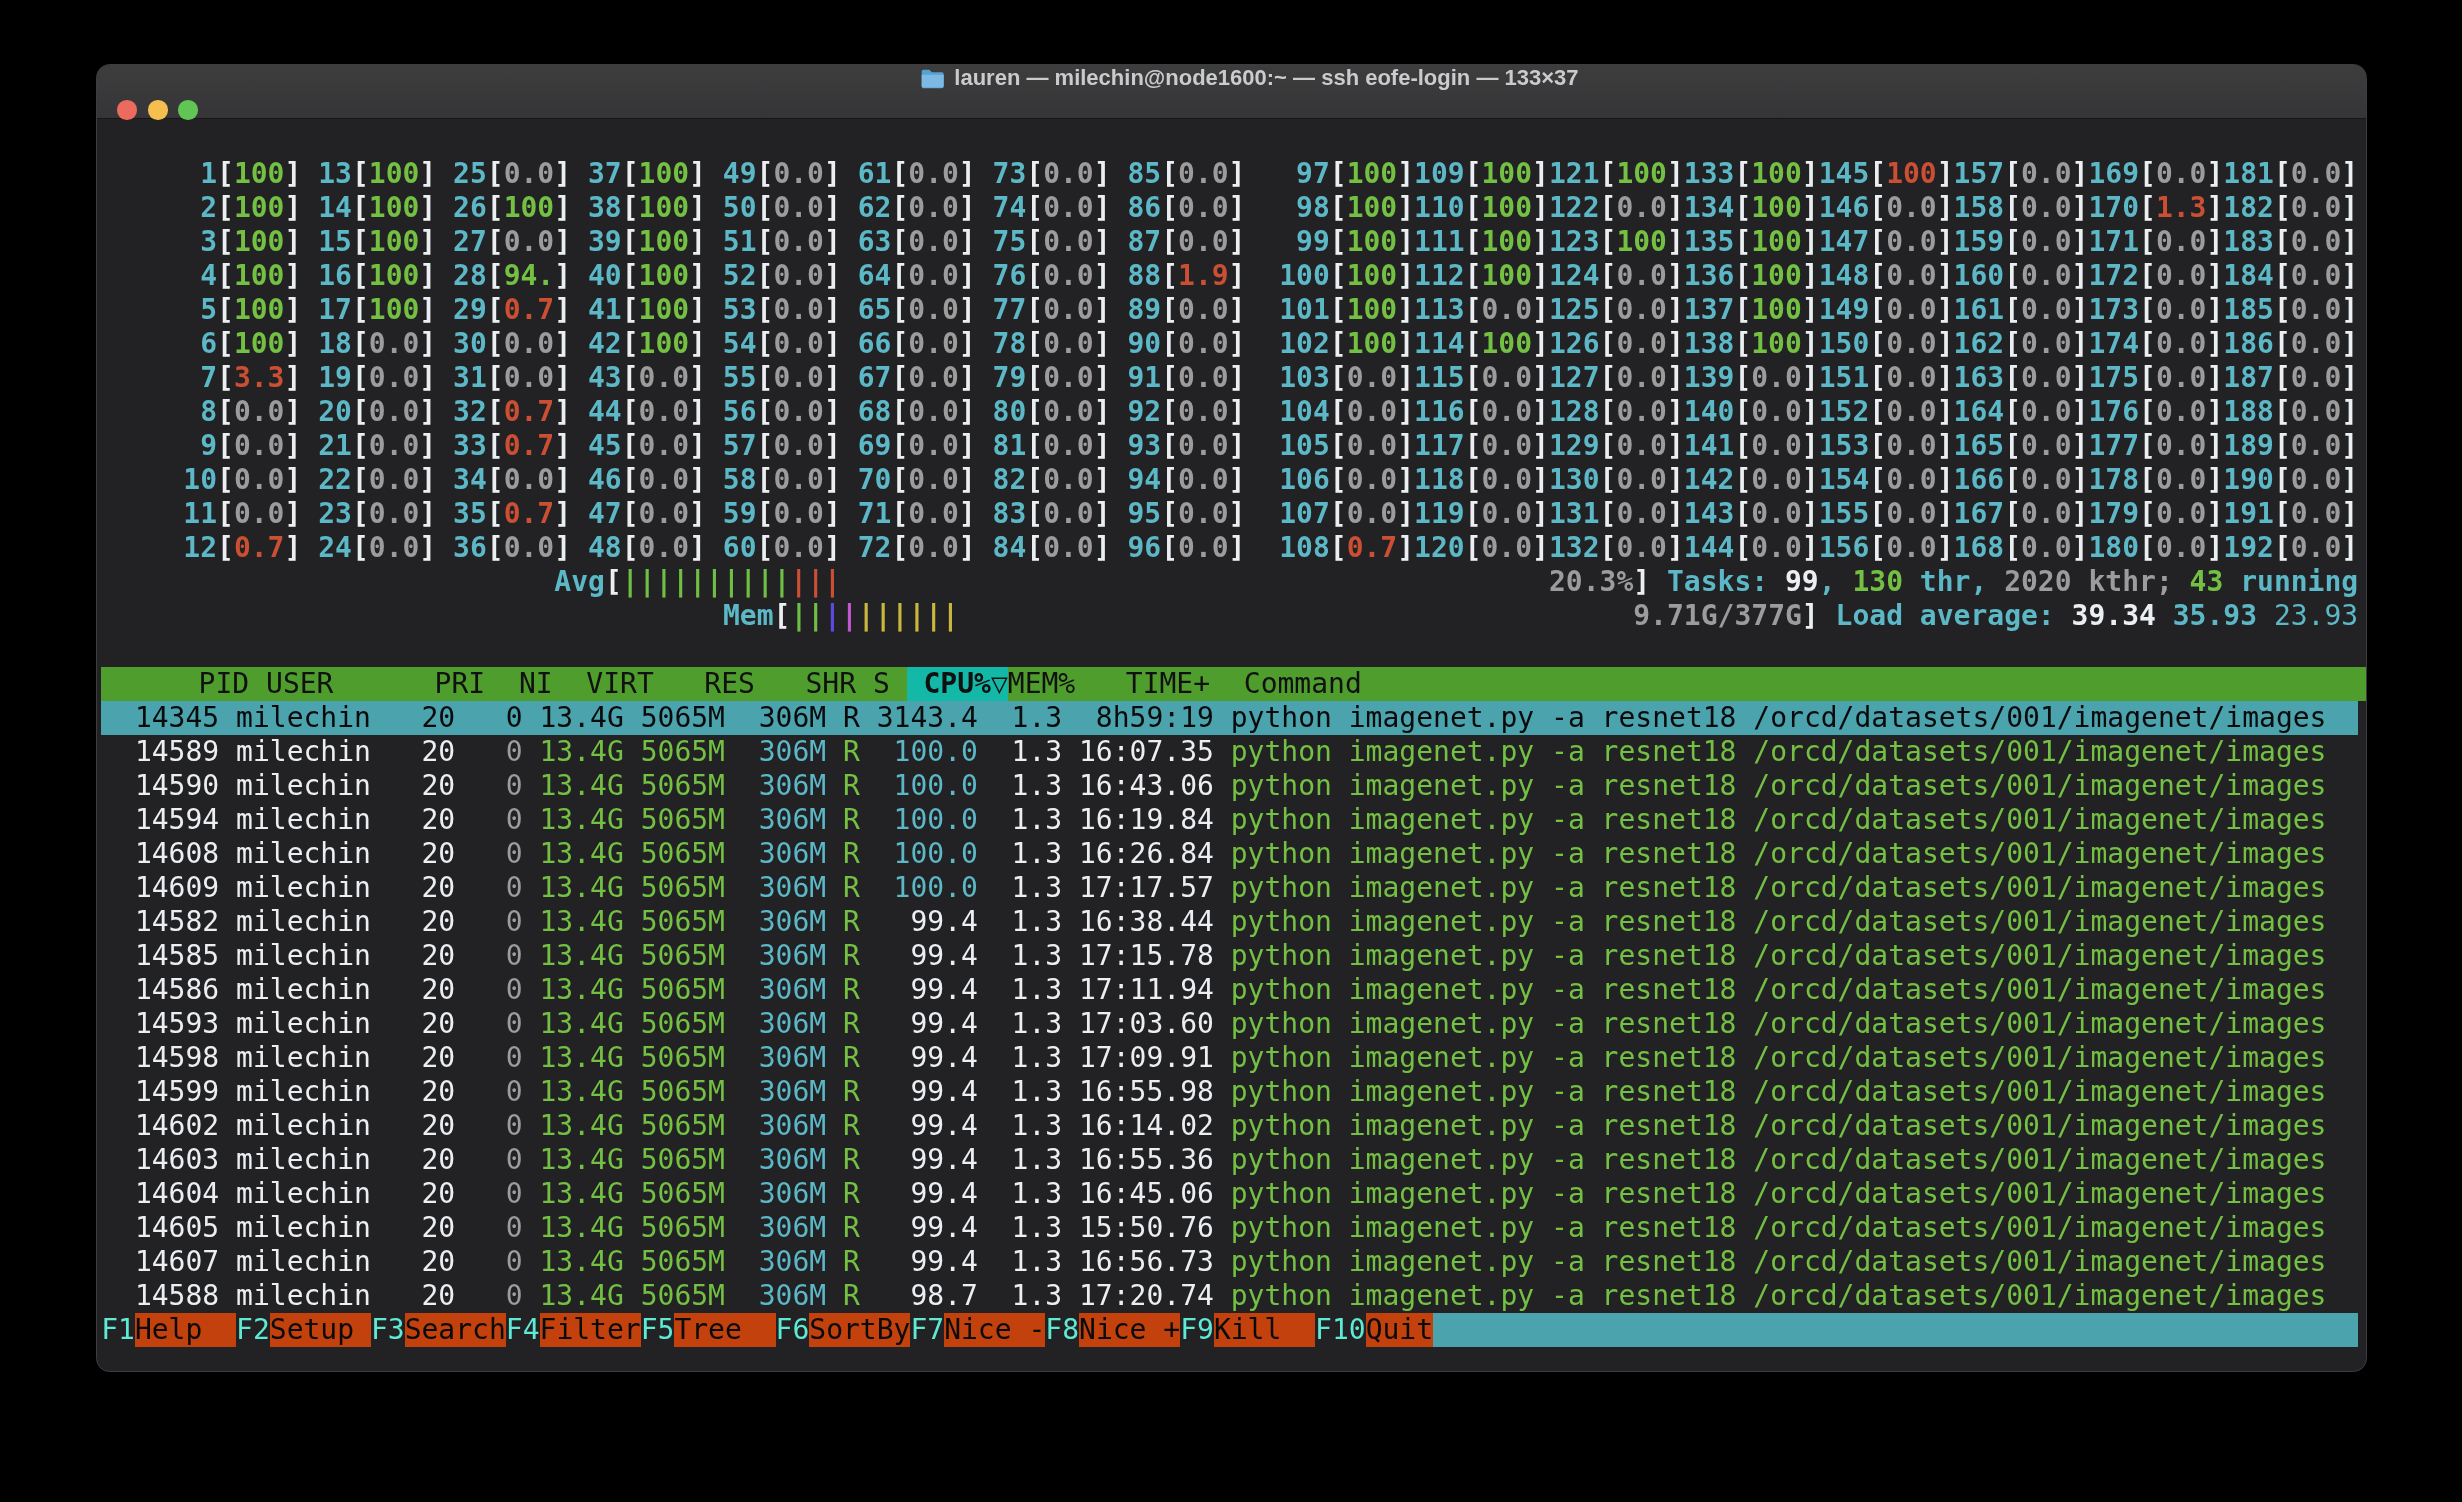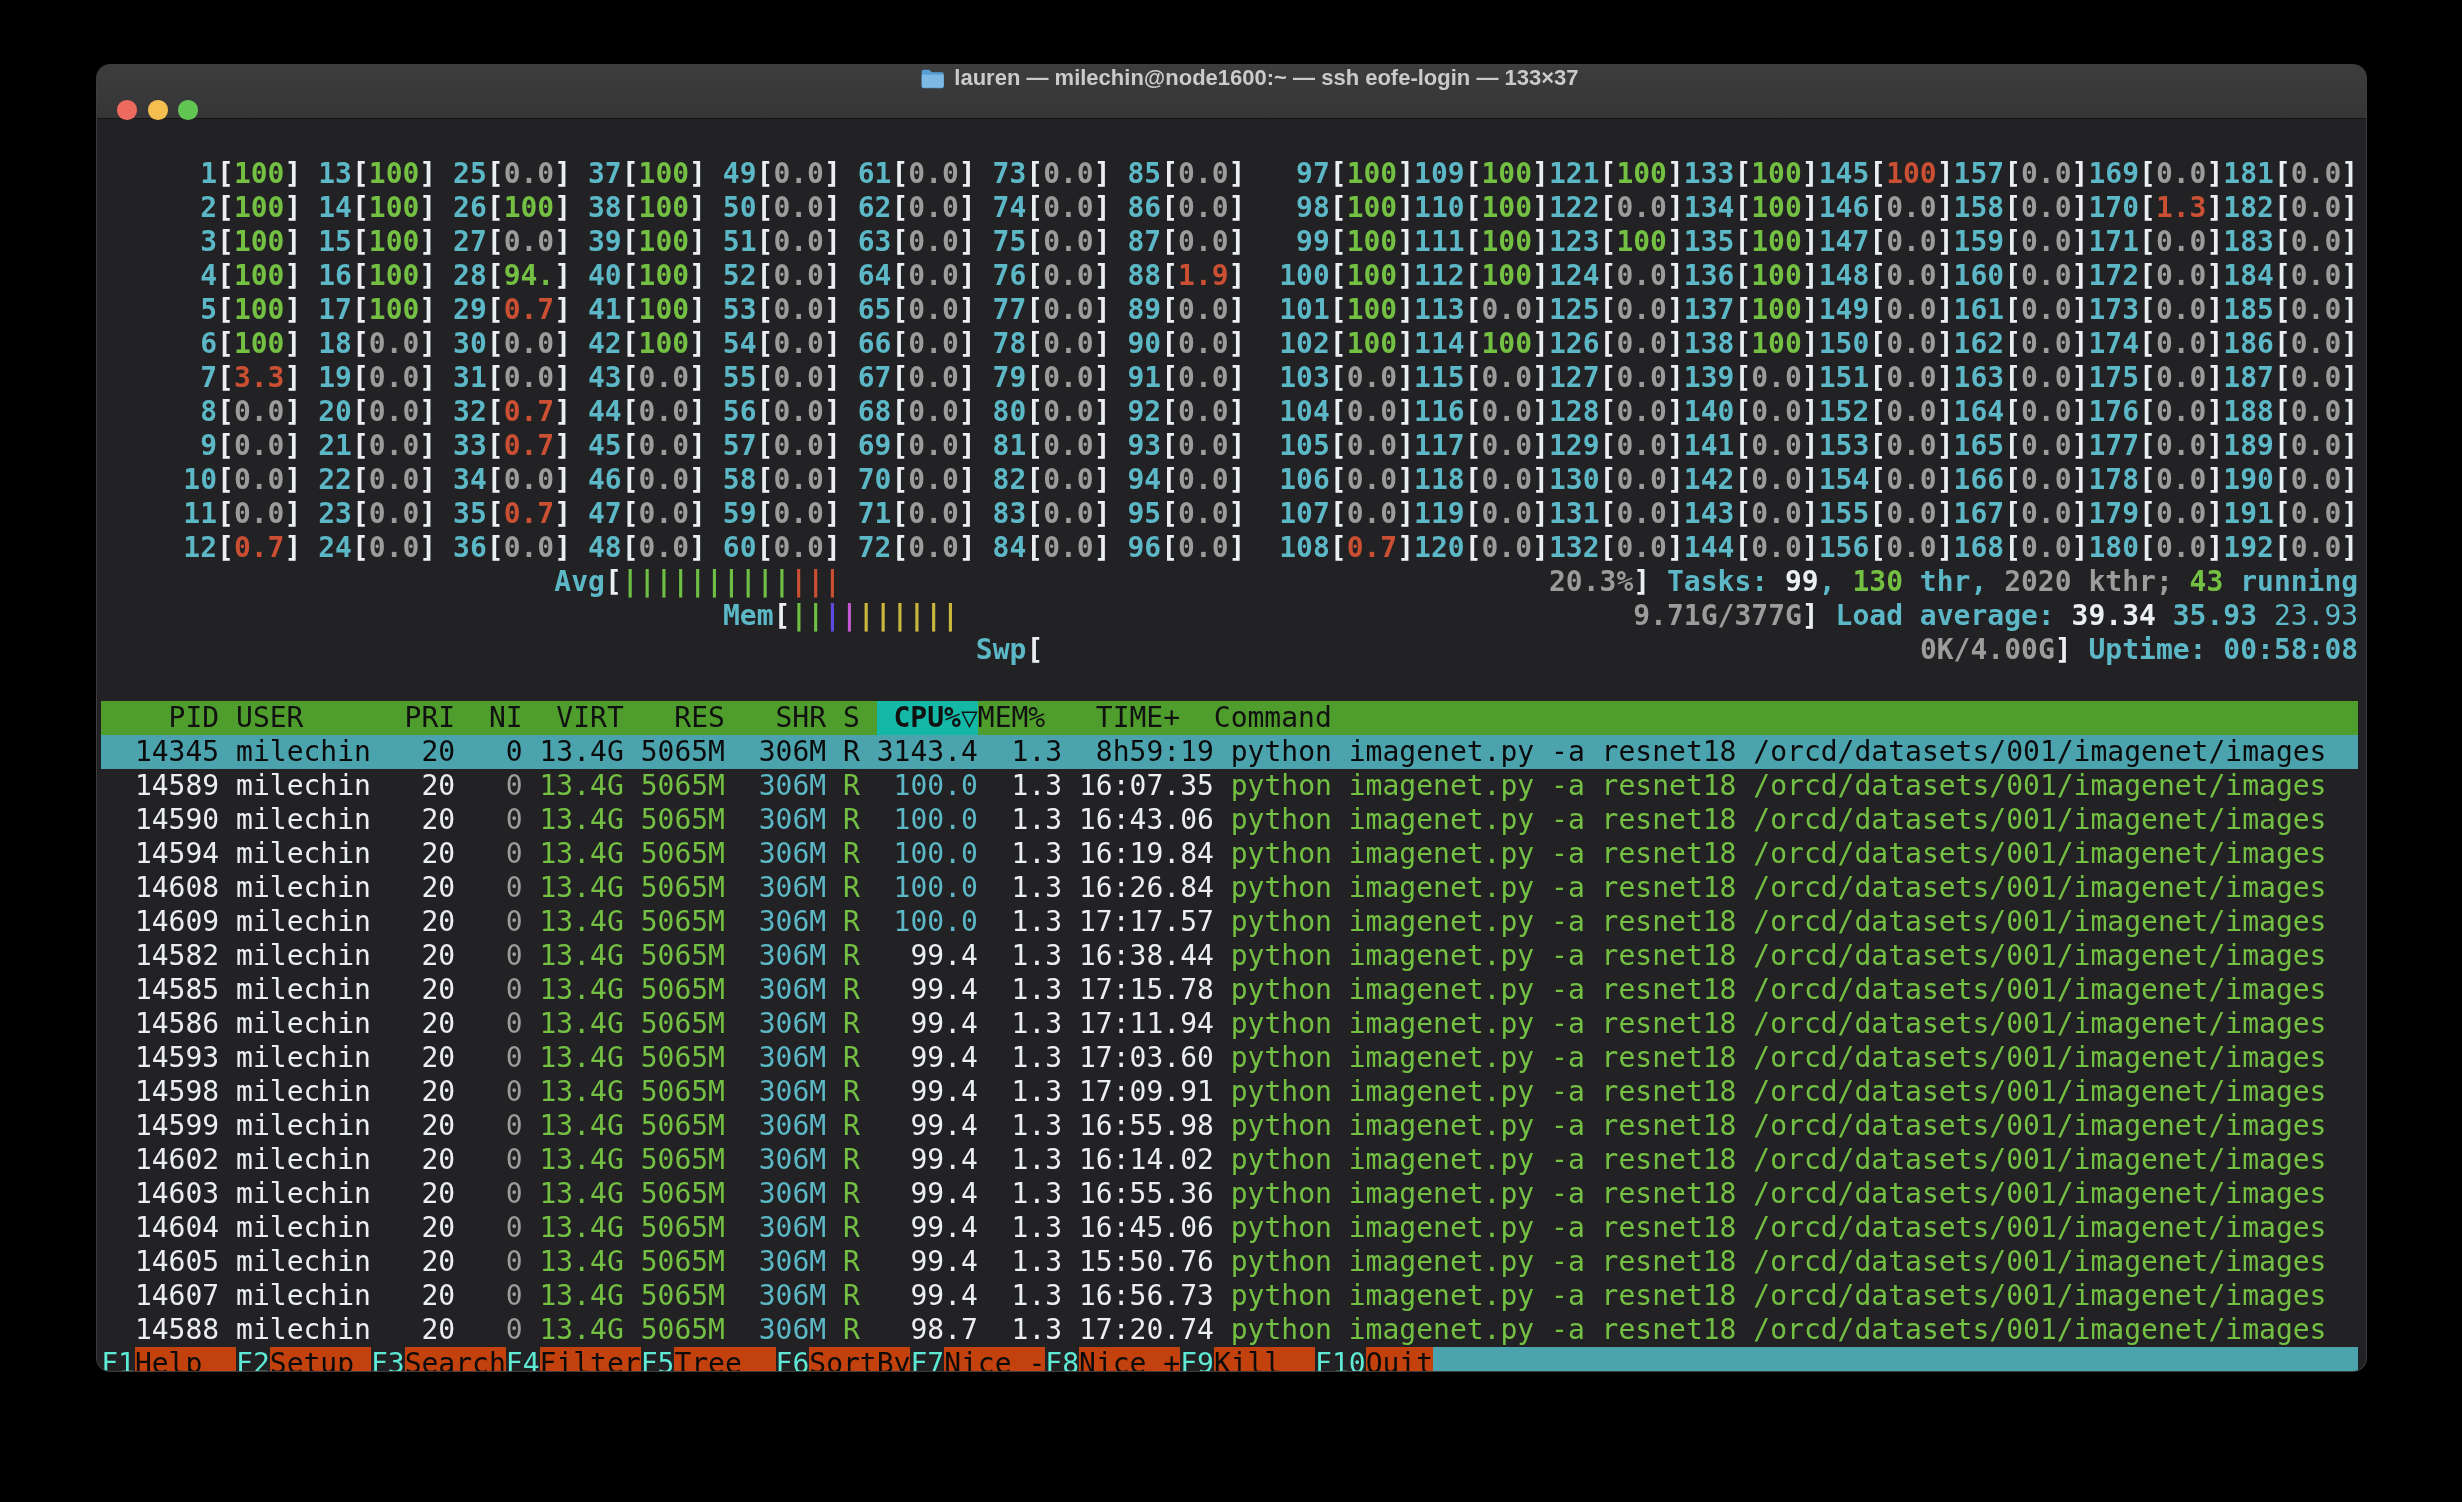--- a/index.html
+++ b/index.html
@@ -35,21 +35,21 @@
   .c-green{color:#74c043;}
   .c-gray{color:#9c9c9c;}
   .c-red{color:#cb4f32;}
   .c-white{color:#eceff1;}
   .bar-g{color:#6fbf44;}
   .bar-b{color:#5b4be0;}
   .bar-m{color:#c257cf;}
   .bar-y{color:#c9b83d;}
   .bar-r{color:#cb4f32;}
   .meters{font-weight:bold;text-align:right;}
-  .hdr{background:#4f9e2d;color:#111;}
+  .hdr{background:#4f9e2d;color:#111;padding-left:30px;}
   .hdr .sortcol{background:#14b8a6;font-weight:bold;}
   .hdr .fill{flex:1;background:#4f9e2d;}
   .row-sel{background:#4ba3ae;}
   .row-sel span{color:#0b0b0b !important;}
   .row-sel .fill{flex:1;background:#4ba3ae;}
   .fnbar .fnkey{color:#5eead4;}
   .fnbar .fnlabel{background:#c2410c;color:#0b0b0b;}
   .fnbar .fill{flex:1;background:#4ba3ae;}
 </style>
 </head>
@@ -77,21 +77,20 @@
         <div class="trow meters"><span>  </span><span class="c-cyan">  7</span><span class="c-white">[</span><span class="c-red">3.3</span><span class="c-white">]</span><span class="c-cyan"> 19</span><span class="c-white">[</span><span class="c-gray">0.0</span><span class="c-white">]</span><span class="c-cyan"> 31</span><span class="c-white">[</span><span class="c-gray">0.0</span><span class="c-white">]</span><span class="c-cyan"> 43</span><span class="c-white">[</span><span class="c-gray">0.0</span><span class="c-white">]</span><span class="c-cyan"> 55</span><span class="c-white">[</span><span class="c-gray">0.0</span><span class="c-white">]</span><span class="c-cyan"> 67</span><span class="c-white">[</span><span class="c-gray">0.0</span><span class="c-white">]</span><span class="c-cyan"> 79</span><span class="c-white">[</span><span class="c-gray">0.0</span><span class="c-white">]</span><span class="c-cyan"> 91</span><span class="c-white">[</span><span class="c-gray">0.0</span><span class="c-white">]</span><span>  </span><span class="c-cyan">103</span><span class="c-white">[</span><span class="c-gray">0.0</span><span class="c-white">]</span><span class="c-cyan">115</span><span class="c-white">[</span><span class="c-gray">0.0</span><span class="c-white">]</span><span class="c-cyan">127</span><span class="c-white">[</span><span class="c-gray">0.0</span><span class="c-white">]</span><span class="c-cyan">139</span><span class="c-white">[</span><span class="c-gray">0.0</span><span class="c-white">]</span><span class="c-cyan">151</span><span class="c-white">[</span><span class="c-gray">0.0</span><span class="c-white">]</span><span class="c-cyan">163</span><span class="c-white">[</span><span class="c-gray">0.0</span><span class="c-white">]</span><span class="c-cyan">175</span><span class="c-white">[</span><span class="c-gray">0.0</span><span class="c-white">]</span><span class="c-cyan">187</span><span class="c-white">[</span><span class="c-gray">0.0</span><span class="c-white">]</span></div>
         <div class="trow meters"><span>  </span><span class="c-cyan">  8</span><span class="c-white">[</span><span class="c-gray">0.0</span><span class="c-white">]</span><span class="c-cyan"> 20</span><span class="c-white">[</span><span class="c-gray">0.0</span><span class="c-white">]</span><span class="c-cyan"> 32</span><span class="c-white">[</span><span class="c-red">0.7</span><span class="c-white">]</span><span class="c-cyan"> 44</span><span class="c-white">[</span><span class="c-gray">0.0</span><span class="c-white">]</span><span class="c-cyan"> 56</span><span class="c-white">[</span><span class="c-gray">0.0</span><span class="c-white">]</span><span class="c-cyan"> 68</span><span class="c-white">[</span><span class="c-gray">0.0</span><span class="c-white">]</span><span class="c-cyan"> 80</span><span class="c-white">[</span><span class="c-gray">0.0</span><span class="c-white">]</span><span class="c-cyan"> 92</span><span class="c-white">[</span><span class="c-gray">0.0</span><span class="c-white">]</span><span>  </span><span class="c-cyan">104</span><span class="c-white">[</span><span class="c-gray">0.0</span><span class="c-white">]</span><span class="c-cyan">116</span><span class="c-white">[</span><span class="c-gray">0.0</span><span class="c-white">]</span><span class="c-cyan">128</span><span class="c-white">[</span><span class="c-gray">0.0</span><span class="c-white">]</span><span class="c-cyan">140</span><span class="c-white">[</span><span class="c-gray">0.0</span><span class="c-white">]</span><span class="c-cyan">152</span><span class="c-white">[</span><span class="c-gray">0.0</span><span class="c-white">]</span><span class="c-cyan">164</span><span class="c-white">[</span><span class="c-gray">0.0</span><span class="c-white">]</span><span class="c-cyan">176</span><span class="c-white">[</span><span class="c-gray">0.0</span><span class="c-white">]</span><span class="c-cyan">188</span><span class="c-white">[</span><span class="c-gray">0.0</span><span class="c-white">]</span></div>
         <div class="trow meters"><span>  </span><span class="c-cyan">  9</span><span class="c-white">[</span><span class="c-gray">0.0</span><span class="c-white">]</span><span class="c-cyan"> 21</span><span class="c-white">[</span><span class="c-gray">0.0</span><span class="c-white">]</span><span class="c-cyan"> 33</span><span class="c-white">[</span><span class="c-red">0.7</span><span class="c-white">]</span><span class="c-cyan"> 45</span><span class="c-white">[</span><span class="c-gray">0.0</span><span class="c-white">]</span><span class="c-cyan"> 57</span><span class="c-white">[</span><span class="c-gray">0.0</span><span class="c-white">]</span><span class="c-cyan"> 69</span><span class="c-white">[</span><span class="c-gray">0.0</span><span class="c-white">]</span><span class="c-cyan"> 81</span><span class="c-white">[</span><span class="c-gray">0.0</span><span class="c-white">]</span><span class="c-cyan"> 93</span><span class="c-white">[</span><span class="c-gray">0.0</span><span class="c-white">]</span><span>  </span><span class="c-cyan">105</span><span class="c-white">[</span><span class="c-gray">0.0</span><span class="c-white">]</span><span class="c-cyan">117</span><span class="c-white">[</span><span class="c-gray">0.0</span><span class="c-white">]</span><span class="c-cyan">129</span><span class="c-white">[</span><span class="c-gray">0.0</span><span class="c-white">]</span><span class="c-cyan">141</span><span class="c-white">[</span><span class="c-gray">0.0</span><span class="c-white">]</span><span class="c-cyan">153</span><span class="c-white">[</span><span class="c-gray">0.0</span><span class="c-white">]</span><span class="c-cyan">165</span><span class="c-white">[</span><span class="c-gray">0.0</span><span class="c-white">]</span><span class="c-cyan">177</span><span class="c-white">[</span><span class="c-gray">0.0</span><span class="c-white">]</span><span class="c-cyan">189</span><span class="c-white">[</span><span class="c-gray">0.0</span><span class="c-white">]</span></div>
         <div class="trow meters"><span>  </span><span class="c-cyan"> 10</span><span class="c-white">[</span><span class="c-gray">0.0</span><span class="c-white">]</span><span class="c-cyan"> 22</span><span class="c-white">[</span><span class="c-gray">0.0</span><span class="c-white">]</span><span class="c-cyan"> 34</span><span class="c-white">[</span><span class="c-gray">0.0</span><span class="c-white">]</span><span class="c-cyan"> 46</span><span class="c-white">[</span><span class="c-gray">0.0</span><span class="c-white">]</span><span class="c-cyan"> 58</span><span class="c-white">[</span><span class="c-gray">0.0</span><span class="c-white">]</span><span class="c-cyan"> 70</span><span class="c-white">[</span><span class="c-gray">0.0</span><span class="c-white">]</span><span class="c-cyan"> 82</span><span class="c-white">[</span><span class="c-gray">0.0</span><span class="c-white">]</span><span class="c-cyan"> 94</span><span class="c-white">[</span><span class="c-gray">0.0</span><span class="c-white">]</span><span>  </span><span class="c-cyan">106</span><span class="c-white">[</span><span class="c-gray">0.0</span><span class="c-white">]</span><span class="c-cyan">118</span><span class="c-white">[</span><span class="c-gray">0.0</span><span class="c-white">]</span><span class="c-cyan">130</span><span class="c-white">[</span><span class="c-gray">0.0</span><span class="c-white">]</span><span class="c-cyan">142</span><span class="c-white">[</span><span class="c-gray">0.0</span><span class="c-white">]</span><span class="c-cyan">154</span><span class="c-white">[</span><span class="c-gray">0.0</span><span class="c-white">]</span><span class="c-cyan">166</span><span class="c-white">[</span><span class="c-gray">0.0</span><span class="c-white">]</span><span class="c-cyan">178</span><span class="c-white">[</span><span class="c-gray">0.0</span><span class="c-white">]</span><span class="c-cyan">190</span><span class="c-white">[</span><span class="c-gray">0.0</span><span class="c-white">]</span></div>
         <div class="trow meters"><span>  </span><span class="c-cyan"> 11</span><span class="c-white">[</span><span class="c-gray">0.0</span><span class="c-white">]</span><span class="c-cyan"> 23</span><span class="c-white">[</span><span class="c-gray">0.0</span><span class="c-white">]</span><span class="c-cyan"> 35</span><span class="c-white">[</span><span class="c-red">0.7</span><span class="c-white">]</span><span class="c-cyan"> 47</span><span class="c-white">[</span><span class="c-gray">0.0</span><span class="c-white">]</span><span class="c-cyan"> 59</span><span class="c-white">[</span><span class="c-gray">0.0</span><span class="c-white">]</span><span class="c-cyan"> 71</span><span class="c-white">[</span><span class="c-gray">0.0</span><span class="c-white">]</span><span class="c-cyan"> 83</span><span class="c-white">[</span><span class="c-gray">0.0</span><span class="c-white">]</span><span class="c-cyan"> 95</span><span class="c-white">[</span><span class="c-gray">0.0</span><span class="c-white">]</span><span>  </span><span class="c-cyan">107</span><span class="c-white">[</span><span class="c-gray">0.0</span><span class="c-white">]</span><span class="c-cyan">119</span><span class="c-white">[</span><span class="c-gray">0.0</span><span class="c-white">]</span><span class="c-cyan">131</span><span class="c-white">[</span><span class="c-gray">0.0</span><span class="c-white">]</span><span class="c-cyan">143</span><span class="c-white">[</span><span class="c-gray">0.0</span><span class="c-white">]</span><span class="c-cyan">155</span><span class="c-white">[</span><span class="c-gray">0.0</span><span class="c-white">]</span><span class="c-cyan">167</span><span class="c-white">[</span><span class="c-gray">0.0</span><span class="c-white">]</span><span class="c-cyan">179</span><span class="c-white">[</span><span class="c-gray">0.0</span><span class="c-white">]</span><span class="c-cyan">191</span><span class="c-white">[</span><span class="c-gray">0.0</span><span class="c-white">]</span></div>
         <div class="trow meters"><span>  </span><span class="c-cyan"> 12</span><span class="c-white">[</span><span class="c-red">0.7</span><span class="c-white">]</span><span class="c-cyan"> 24</span><span class="c-white">[</span><span class="c-gray">0.0</span><span class="c-white">]</span><span class="c-cyan"> 36</span><span class="c-white">[</span><span class="c-gray">0.0</span><span class="c-white">]</span><span class="c-cyan"> 48</span><span class="c-white">[</span><span class="c-gray">0.0</span><span class="c-white">]</span><span class="c-cyan"> 60</span><span class="c-white">[</span><span class="c-gray">0.0</span><span class="c-white">]</span><span class="c-cyan"> 72</span><span class="c-white">[</span><span class="c-gray">0.0</span><span class="c-white">]</span><span class="c-cyan"> 84</span><span class="c-white">[</span><span class="c-gray">0.0</span><span class="c-white">]</span><span class="c-cyan"> 96</span><span class="c-white">[</span><span class="c-gray">0.0</span><span class="c-white">]</span><span>  </span><span class="c-cyan">108</span><span class="c-white">[</span><span class="c-red">0.7</span><span class="c-white">]</span><span class="c-cyan">120</span><span class="c-white">[</span><span class="c-gray">0.0</span><span class="c-white">]</span><span class="c-cyan">132</span><span class="c-white">[</span><span class="c-gray">0.0</span><span class="c-white">]</span><span class="c-cyan">144</span><span class="c-white">[</span><span class="c-gray">0.0</span><span class="c-white">]</span><span class="c-cyan">156</span><span class="c-white">[</span><span class="c-gray">0.0</span><span class="c-white">]</span><span class="c-cyan">168</span><span class="c-white">[</span><span class="c-gray">0.0</span><span class="c-white">]</span><span class="c-cyan">180</span><span class="c-white">[</span><span class="c-gray">0.0</span><span class="c-white">]</span><span class="c-cyan">192</span><span class="c-white">[</span><span class="c-gray">0.0</span><span class="c-white">]</span></div>
       </div>
     <div id="bar-rows">
         <div class="trow meters"><span>  </span><span class="c-cyan">Avg</span><span class="c-white">[</span><span class="bar-g">||||||||||</span><span class="bar-r">|||</span><span>                                          </span><span class="c-gray">20.3%</span><span class="c-white">]</span><span> </span><span><span class="c-cyan b">Tasks: </span><span class="c-white b">99</span><span class="c-cyan b">, </span><span class="c-green b">130</span><span class="c-cyan b"> thr, </span><span class="c-gray b">2020</span><span class="c-gray b"> kthr; </span><span class="c-green b">43</span><span class="c-cyan b"> running</span></span></div>
         <div class="trow meters"><span>  </span><span class="c-cyan">Mem</span><span class="c-white">[</span><span class="bar-g">||</span><span class="bar-b">|</span><span class="bar-m">|</span><span class="bar-y">||||||</span><span>                                        </span><span class="c-gray">9.71G/377G</span><span class="c-white">]</span><span> </span><span><span class="c-cyan b">Load average: </span><span class="c-white b">39.34</span><span class="c-cyan"> </span><span class="c-cyan b">35.93</span><span class="c-cyan"> </span><span class="c-cyan n">23.93</span></span></div>
-        <div class="trow meters"><span>  </span><span class="c-cyan">Swp</span><span class="c-white">[</span><span>                                                    </span><span class="c-gray">0K/4.00G</span><span class="c-white">]</span><span> </span><span><span class="c-cyan b">Uptime: </span><span class="c-cyan b">00:58:08</span></span></div>
       </div>
     <div class="trow"></div>
     <div class="trow flexrow hdr" id="table-header"><span>    PID USER      PRI  NI  VIRT   RES   SHR S </span><span class="sortcol"> CPU%▽</span><span>MEM%   TIME+  Command</span><span class="fill"></span></div>
     <div id="proc-rows">
         <div class="trow flexrow row-sel"><span>  </span><span class="c-white">14345</span><span> </span><span class="c-white">milechin </span><span class="c-white">  20</span><span class="c-gray">   0</span><span> </span><span class="c-green">13.4G</span><span> </span><span class="c-green">5065M</span><span> </span><span class="c-cyan"> 306M</span><span> </span><span class="c-green">R</span><span> </span><span class="c-white">3143.4</span><span> </span><span class="c-white"> 1.3</span><span> </span><span class="c-white"> 8h59:19</span><span> </span><span class="c-green">python imagenet.py -a resnet18 /orcd/datasets/001/imagenet/images</span><span class="fill"></span></div>
         <div class="trow flexrow"><span>  </span><span class="c-white">14589</span><span> </span><span class="c-white">milechin </span><span class="c-white">  20</span><span class="c-gray">   0</span><span> </span><span class="c-green">13.4G</span><span> </span><span class="c-green">5065M</span><span> </span><span class="c-cyan"> 306M</span><span> </span><span class="c-green">R</span><span> </span><span class="c-cyan"> 100.0</span><span> </span><span class="c-white"> 1.3</span><span> </span><span class="c-white">16:07.35</span><span> </span><span class="c-green">python imagenet.py -a resnet18 /orcd/datasets/001/imagenet/images</span></div>
         <div class="trow flexrow"><span>  </span><span class="c-white">14590</span><span> </span><span class="c-white">milechin </span><span class="c-white">  20</span><span class="c-gray">   0</span><span> </span><span class="c-green">13.4G</span><span> </span><span class="c-green">5065M</span><span> </span><span class="c-cyan"> 306M</span><span> </span><span class="c-green">R</span><span> </span><span class="c-cyan"> 100.0</span><span> </span><span class="c-white"> 1.3</span><span> </span><span class="c-white">16:43.06</span><span> </span><span class="c-green">python imagenet.py -a resnet18 /orcd/datasets/001/imagenet/images</span></div>
         <div class="trow flexrow"><span>  </span><span class="c-white">14594</span><span> </span><span class="c-white">milechin </span><span class="c-white">  20</span><span class="c-gray">   0</span><span> </span><span class="c-green">13.4G</span><span> </span><span class="c-green">5065M</span><span> </span><span class="c-cyan"> 306M</span><span> </span><span class="c-green">R</span><span> </span><span class="c-cyan"> 100.0</span><span> </span><span class="c-white"> 1.3</span><span> </span><span class="c-white">16:19.84</span><span> </span><span class="c-green">python imagenet.py -a resnet18 /orcd/datasets/001/imagenet/images</span></div>
         <div class="trow flexrow"><span>  </span><span class="c-white">14608</span><span> </span><span class="c-white">milechin </span><span class="c-white">  20</span><span class="c-gray">   0</span><span> </span><span class="c-green">13.4G</span><span> </span><span class="c-green">5065M</span><span> </span><span class="c-cyan"> 306M</span><span> </span><span class="c-green">R</span><span> </span><span class="c-cyan"> 100.0</span><span> </span><span class="c-white"> 1.3</span><span> </span><span class="c-white">16:26.84</span><span> </span><span class="c-green">python imagenet.py -a resnet18 /orcd/datasets/001/imagenet/images</span></div>
         <div class="trow flexrow"><span>  </span><span class="c-white">14609</span><span> </span><span class="c-white">milechin </span><span class="c-white">  20</span><span class="c-gray">   0</span><span> </span><span class="c-green">13.4G</span><span> </span><span class="c-green">5065M</span><span> </span><span class="c-cyan"> 306M</span><span> </span><span class="c-green">R</span><span> </span><span class="c-cyan"> 100.0</span><span> </span><span class="c-white"> 1.3</span><span> </span><span class="c-white">17:17.57</span><span> </span><span class="c-green">python imagenet.py -a resnet18 /orcd/datasets/001/imagenet/images</span></div>

